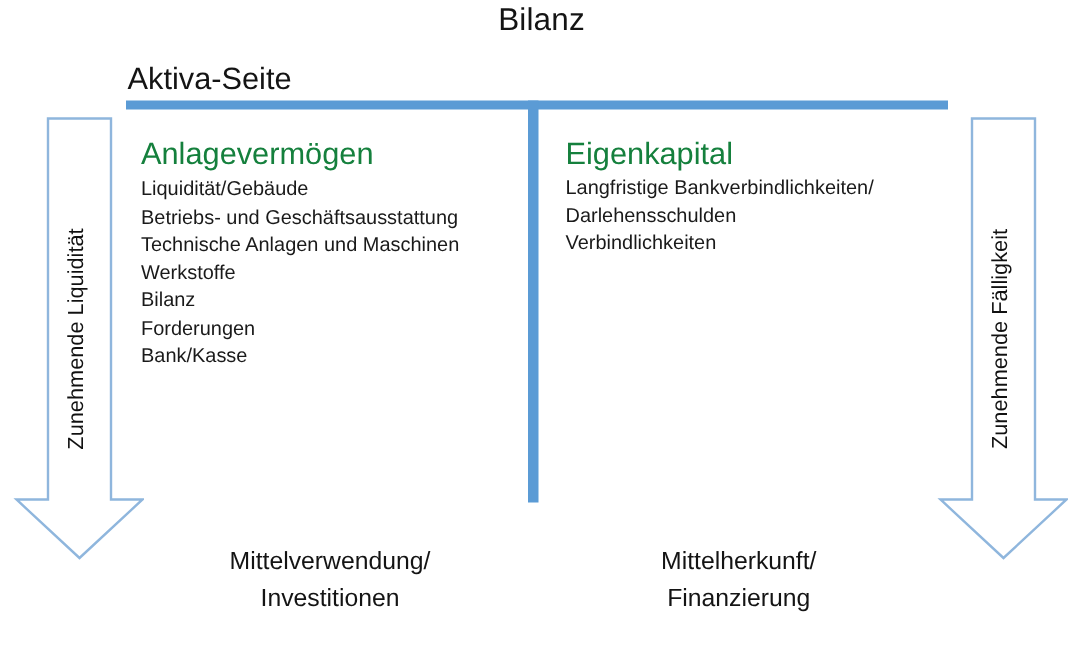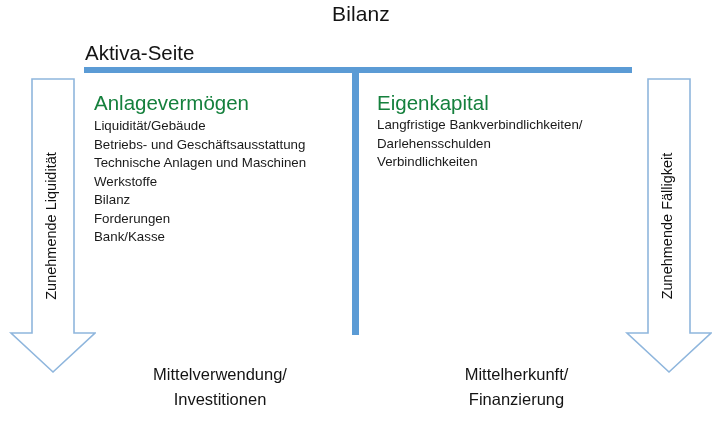--- a/index.html
+++ b/index.html
@@ -124,21 +124,21 @@
   
   .caption {
     position: absolute;
     top: 362px;
     text-align: center;
     font-size: 16.5px;
     line-height: 25px;
     color: #141414;
   }
   .caption.left  { left: 95px;  width: 250px; }
-  .caption.right { left: 384px; width: 265px; }
+  .caption.right { left: 360px; width: 265px; }
   .caption .line { display: block; }
 </style>
 </head>
 <body>
 
 <div id="canvas">
 
   <div class="diagram-title">Bilanz</div>
 
   <div class="side-heading left">Aktiva-Seite</div>

